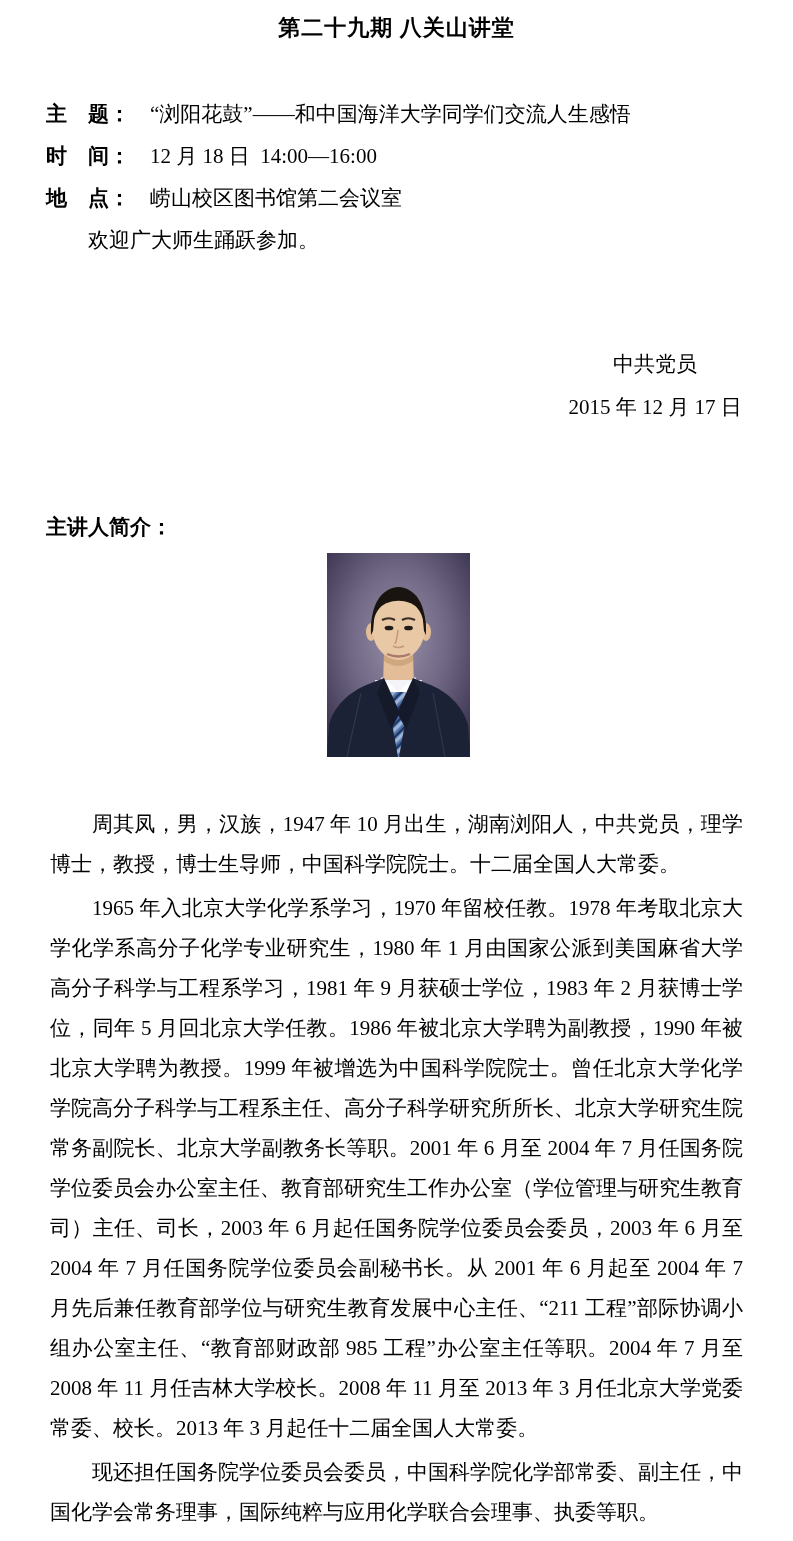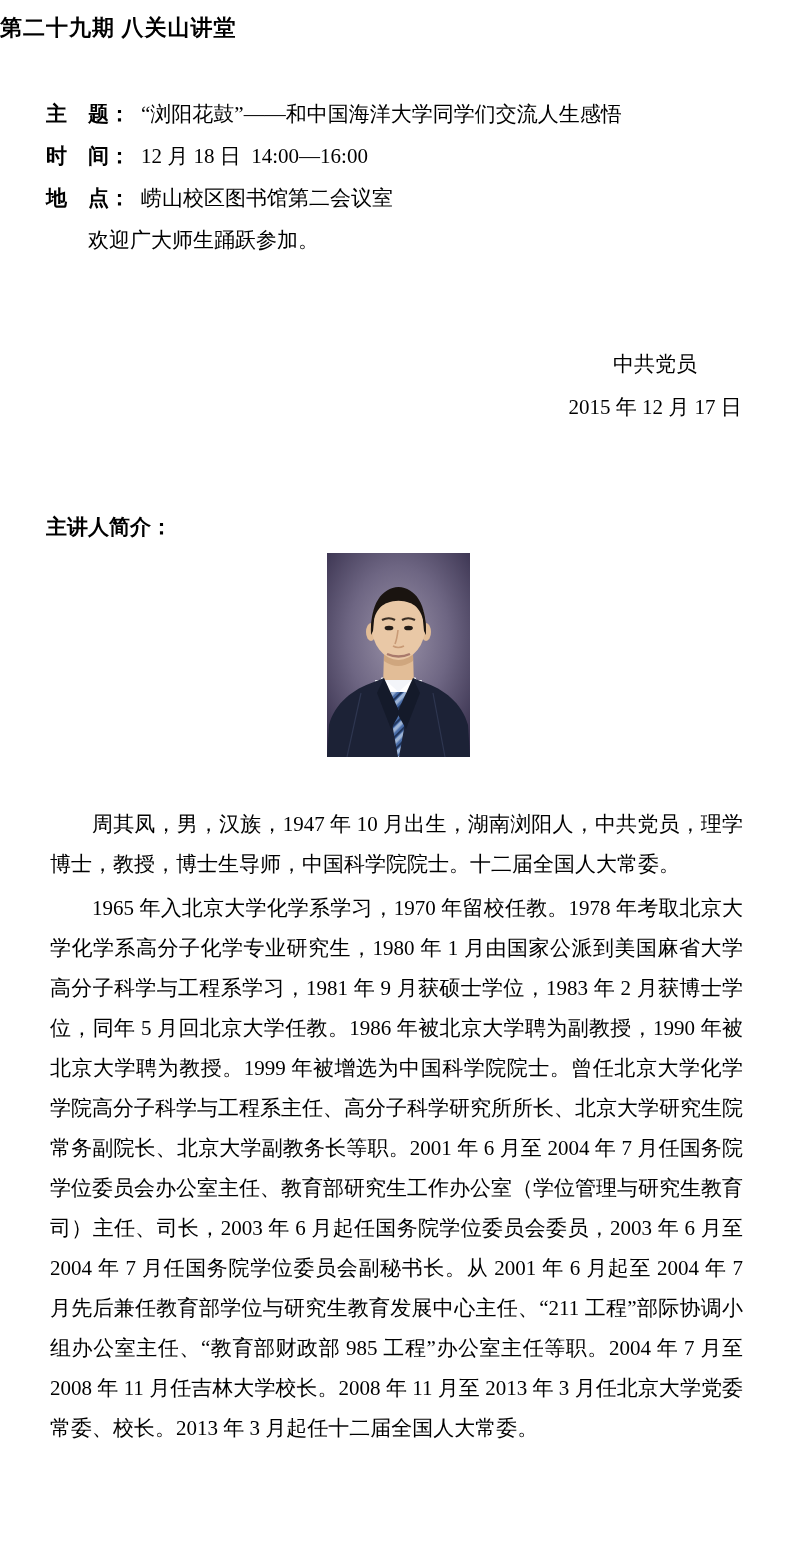--- a/index.html
+++ b/index.html
@@ -7,29 +7,29 @@
   body {
     width: 793px; height: 1541px;
     font-family: "Liberation Serif", "DejaVu Serif", serif;
     color: #000000;
     overflow: hidden;
   }
   .page { position: relative; width: 793px; height: 1541px; background: #ffffff; }
 
   .doc-title {
     position: absolute; top: 12px; left: 0; right: 0;
-    margin: 0; 
+    margin: 0; text-align: center;
     font-size: 22px; font-weight: bold; line-height: 32px;
     letter-spacing: 1px;
   }
 
   .meta { position: absolute; top: 100px; left: 46px; right: 46px; font-size: 21px; }
   .meta-row { display: flex; align-items: baseline; height: 28px; margin-bottom: 14px; gap: 8px; }
   .meta-label { font-weight: bold; white-space: pre; flex: 0 0 auto; }
-  .meta-value { margin-left: 3px; white-space: pre; }
+  .meta-value { margin-left: 12px; white-space: pre; }
   .welcome-line { height: 28px; padding-left: 42px; }
 
   .signature {
     position: absolute; top: 350px; right: 50px; width: 176px;
     font-size: 21px; text-align: center;
   }
   .signature .sig-dept { line-height: 28px; }
   .signature .sig-date { line-height: 28px; margin-top: 15px; white-space: pre; }
 
   .profile-heading {
@@ -130,15 +130,16 @@
       <path d="M143,204 L141,172 C135,150 117,136 96,129 L86,125 L72,204 Z" fill="#1c2236"></path>
       <path d="M57,125 L73,160 L64,176 L50,140 Z" fill="#141a2a"></path>
       <path d="M86,125 L70,160 L79,176 L93,140 Z" fill="#141a2a"></path>
       <path d="M20,204 L34,140 M118,204 L106,140" stroke="#2e3650" stroke-width="1.2" fill="none"></path>
     </svg>
   </div>
 
   <div class="bio">
     <p>周其凤，男，汉族，1947 年 10 月出生，湖南浏阳人，中共党员，理学博士，教授，博士生导师，中国科学院院士。十二届全国人大常委。</p>
     <p>1965 年入北京大学化学系学习，1970 年留校任教。1978 年考取北京大学化学系高分子化学专业研究生，1980 年 1 月由国家公派到美国麻省大学高分子科学与工程系学习，1981 年 9 月获硕士学位，1983 年 2 月获博士学位，同年 5 月回北京大学任教。1986 年被北京大学聘为副教授，1990 年被北京大学聘为教授。1999 年被增选为中国科学院院士。曾任北京大学化学学院高分子科学与工程系主任、高分子科学研究所所长、北京大学研究生院常务副院长、北京大学副教务长等职。2001 年 6 月至 2004 年 7 月任国务院学位委员会办公室主任、教育部研究生工作办公室（学位管理与研究生教育司）主任、司长，2003 年 6 月起任国务院学位委员会委员，2003 年 6 月至 2004 年 7 月任国务院学位委员会副秘书长。从 2001 年 6 月起至 2004 年 7 月先后兼任教育部学位与研究生教育发展中心主任、“211 工程”部际协调小组办公室主任、“教育部财政部 985 工程”办公室主任等职。2004 年 7 月至 2008 年 11 月任吉林大学校长。2008 年 11 月至 2013 年 3 月任北京大学党委常委、校长。2013 年 3 月起任十二届全国人大常委。</p>
+    <p>现还担任国务院学位委员会委员，中国科学院化学部常委、副主任，中国化学会常务理事，国际纯粹与应用化学联合会理事、执委等职。</p>
   </div>
 
 </div>
 
 </body></html>

